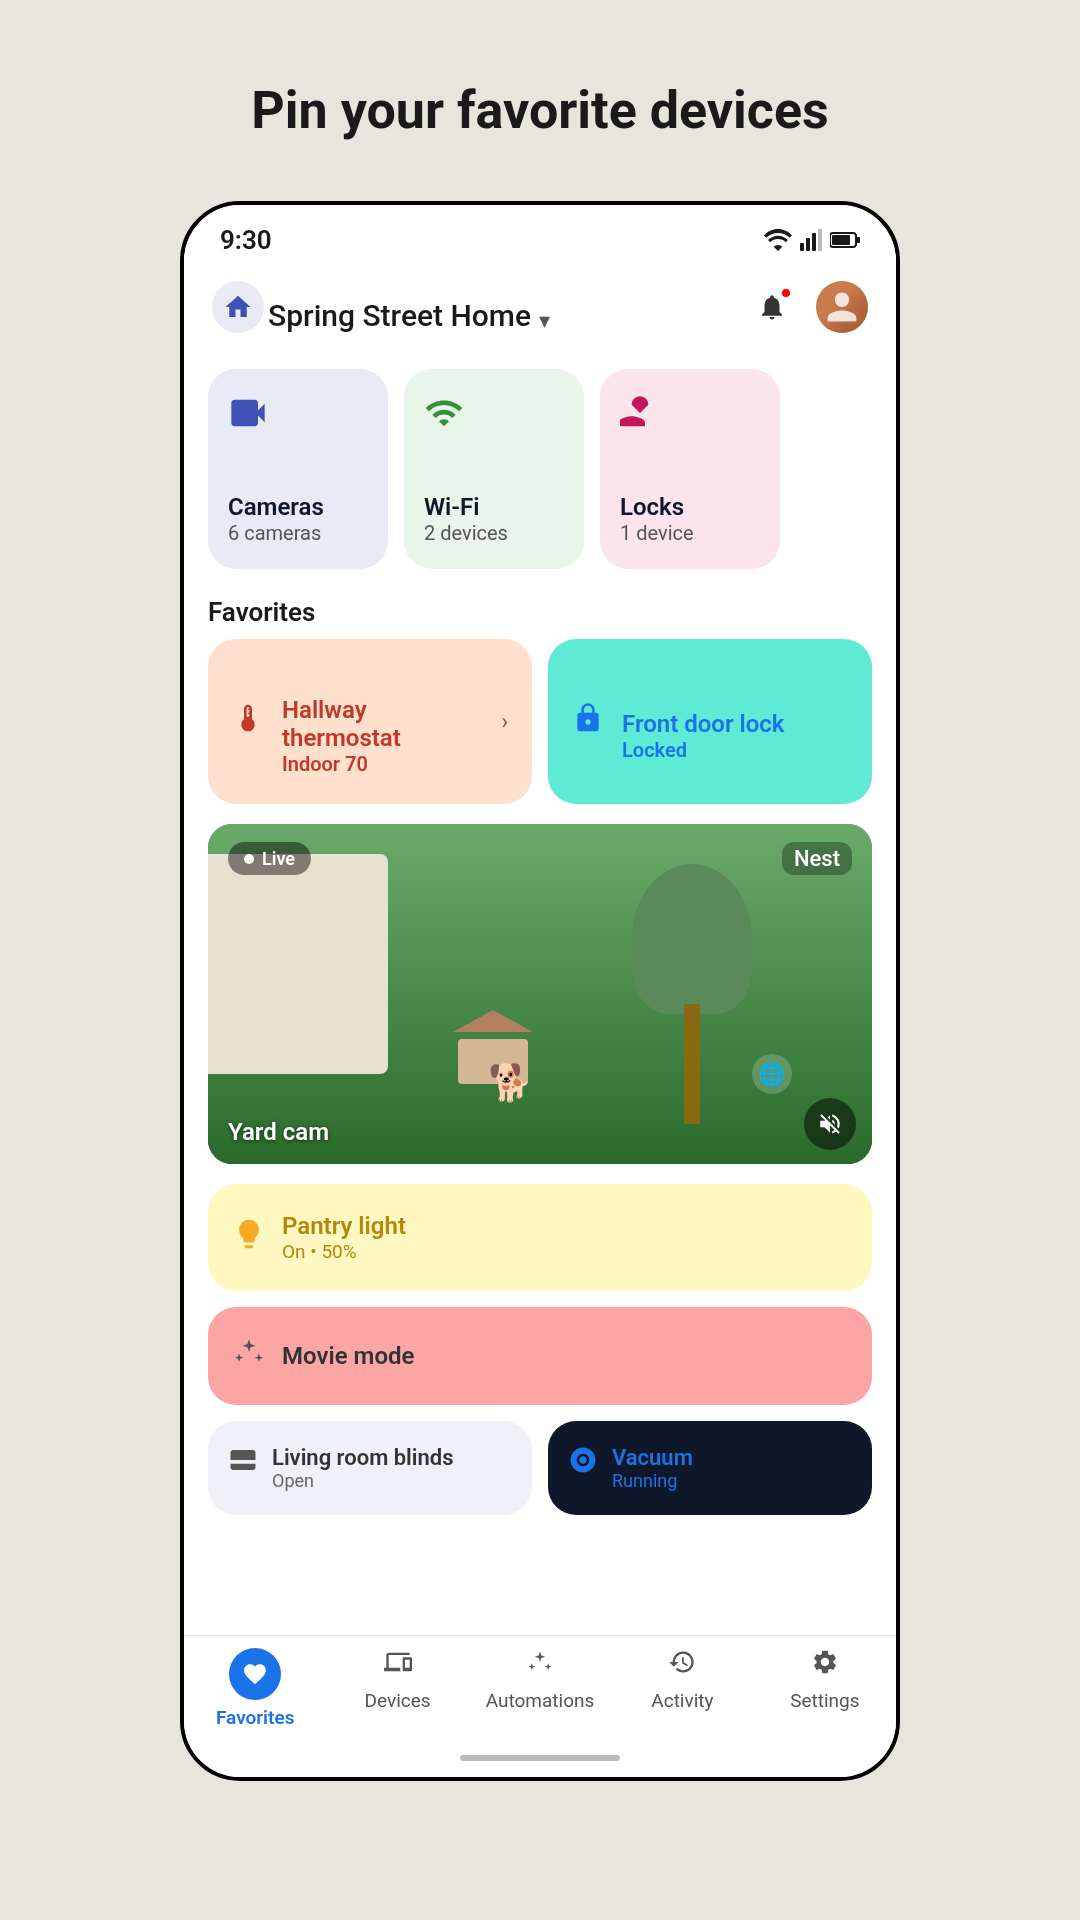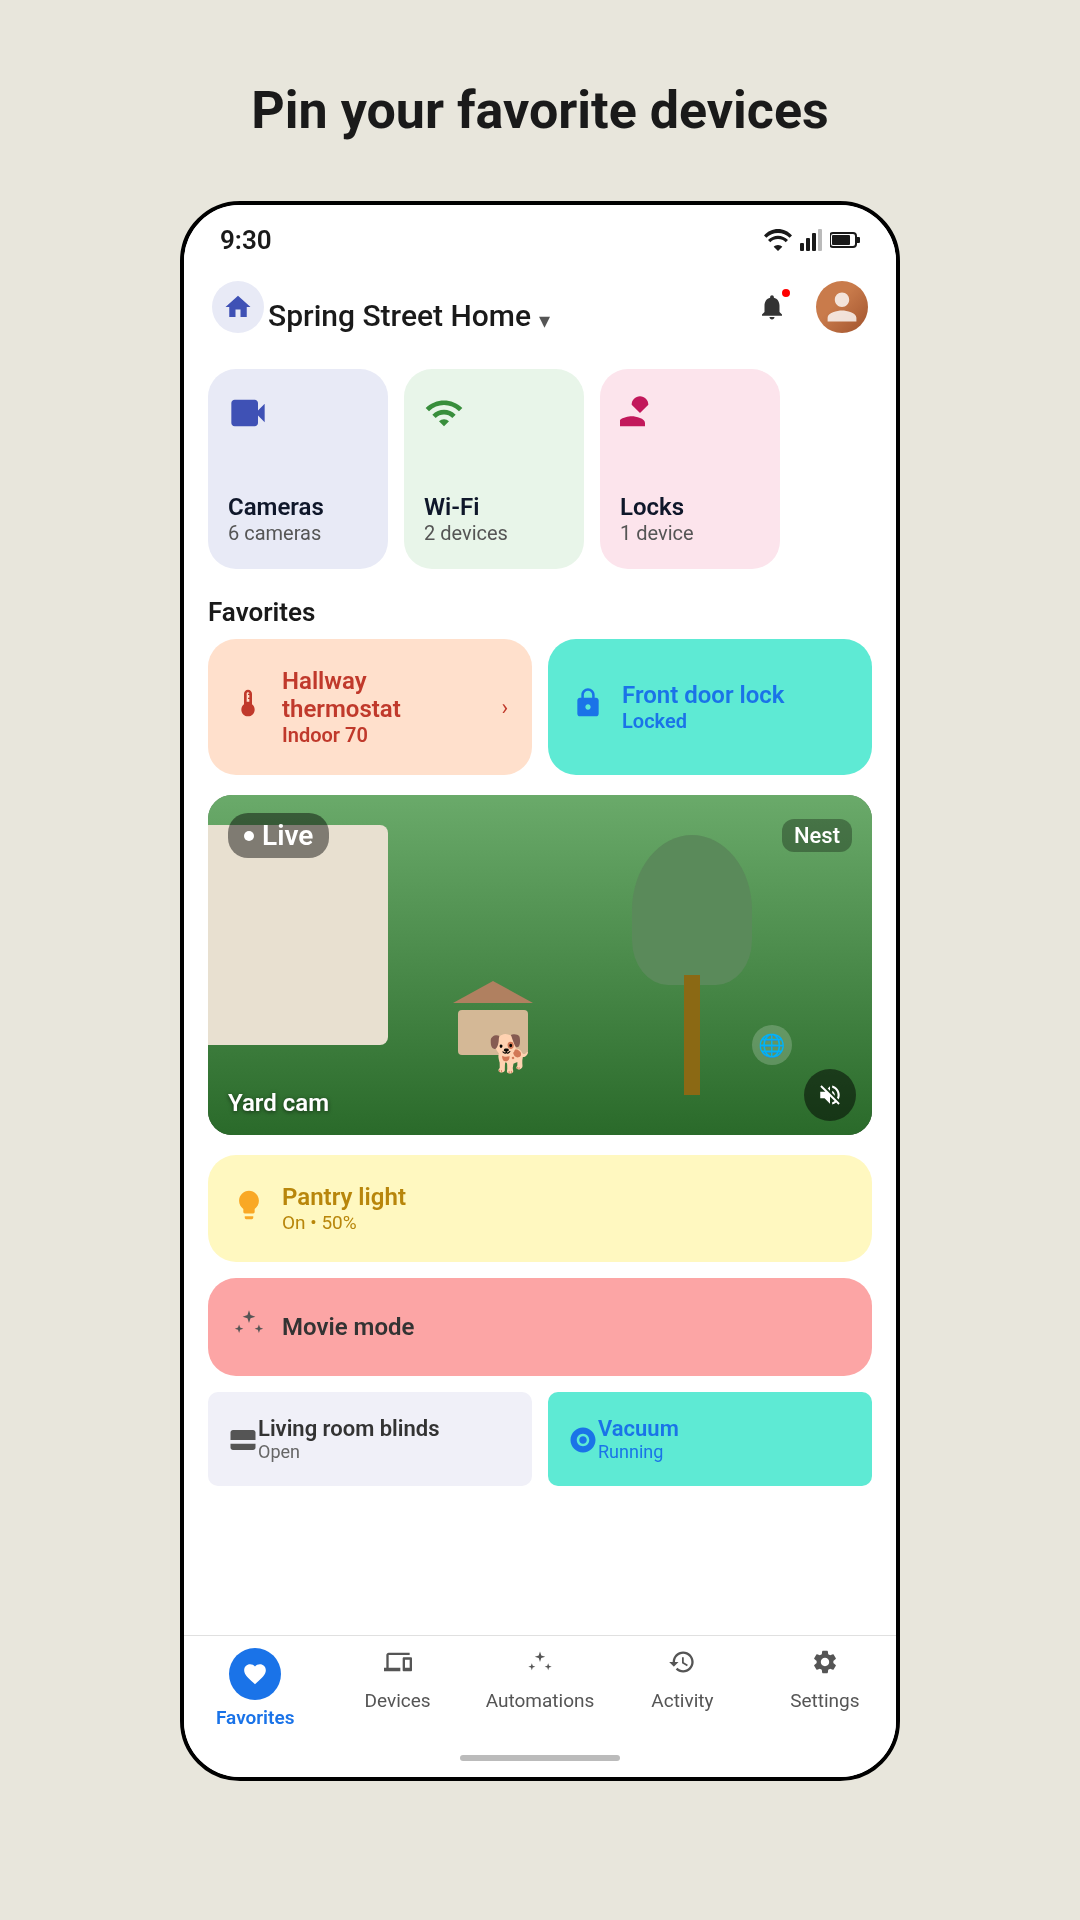--- a/index.html
+++ b/index.html
@@ -187,21 +187,21 @@
       padding: 28px 24px;
       display: flex;
       align-items: center;
       gap: 18px;
     }
     .fav-card.thermostat { background: #ffe0cc; }
     .fav-card.door-lock { background: #5eead4; }
     .fav-icon {
       font-size: 34px;
     }
-    .fav-info { flex: 1; }
+    .fav-info { flex: 1; margin-top: 29px; }
     .fav-name {
       font-size: 24px;
       font-weight: 600;
       color: #c0392b;
     }
     .fav-card.door-lock .fav-name { color: #1a73e8; }
     .fav-status {
       font-size: 20px;
       font-weight: 600;
       color: #c0392b;
@@ -238,21 +238,21 @@
       padding: 6px 16px;
     }
     .live-dot {
       width: 10px;
       height: 10px;
       background: white;
       border-radius: 50%;
     }
     .live-text {
       color: white;
-      font-size: 28px;
+      font-size: 18px;
       font-weight: 600;
     }
     .nest-logo {
       color: white;
       font-size: 22px;
       font-weight: 500;
       background: rgba(0,0,0,0.3);
       padding: 4px 12px;
       border-radius: 12px;
     }
@@ -389,27 +389,28 @@
     }
 
     
     .devices-row {
       display: flex;
       gap: 16px;
       padding: 0 24px 16px;
     }
     .device-card {
       flex: 1;
-      border-radius: 10px;
+      border-radius: 28px;
       padding: 24px 20px;
       background: #f0f0f8;
       display: flex;
-      align-items: flex-end;
-    }
-    .device-card.vacuum { background: #5eead4; }
+      align-items: flex-start;
+      gap: 14px;
+    }
+    .device-card.vacuum { background: #0f172a; }
     .device-icon { font-size: 30px; color: #555; }
     .device-card.vacuum .device-icon { color: #1a73e8; }
     .device-name {
       font-size: 22px;
       font-weight: 600;
       color: #333;
     }
     .device-card.vacuum .device-name { color: #1a73e8; }
     .device-status {
       font-size: 18px;

